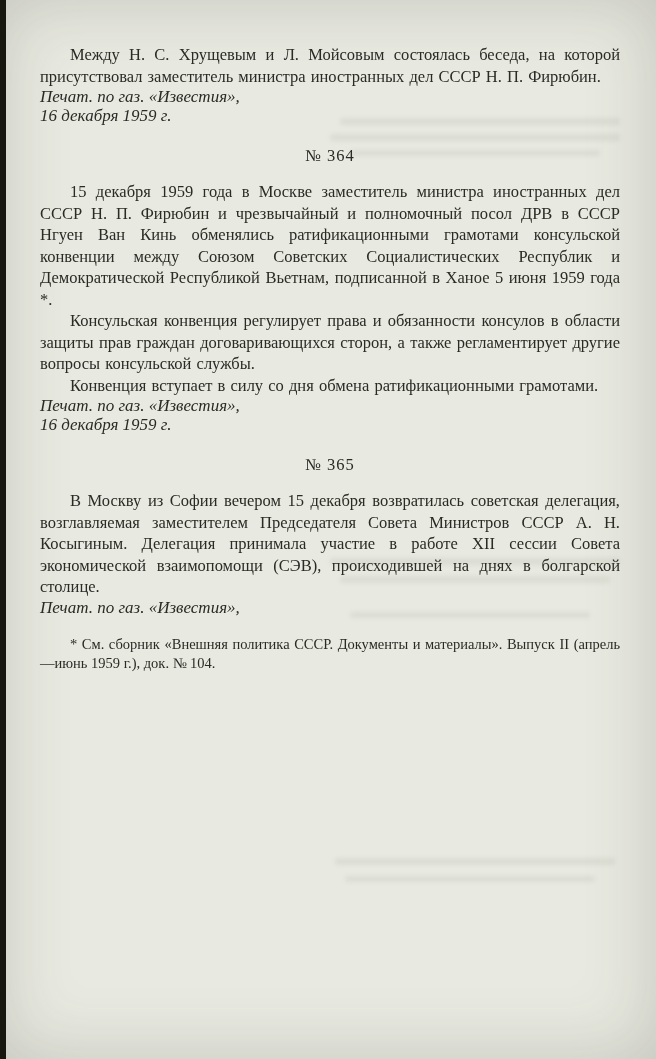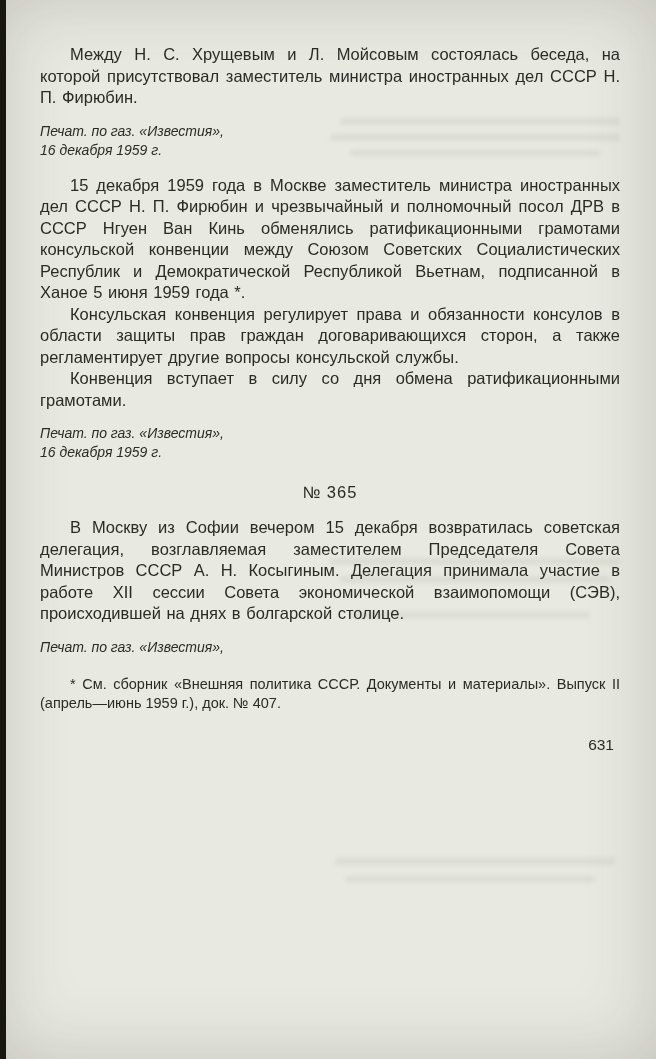--- a/index.html
+++ b/index.html
@@ -6,21 +6,21 @@
     margin: 0;
     padding: 0;
     background: #cfcfc8;
   }
   .scan {
     position: relative;
     width: 656px;
     height: 1059px;
     background: #e8e9e0;
     overflow: hidden;
-    font-family: Liberation Sans, sans-serif;
+    font-family: Liberation Serif, serif;
     color: #2b2b26;
     box-shadow: inset 0 0 70px rgba(70, 70, 58, 0.22);
   }
   .edge-left {
     position: absolute;
     left: 0; top: 0;
     width: 6px; height: 100%;
     background: #17160f;
   }
   .content {
@@ -34,23 +34,22 @@
     font-size: 16.5px;
     line-height: 21.5px;
     text-align: justify;
     hyphens: auto;
     -webkit-hyphens: auto;
     word-spacing: 1px;
   }
   .indent { text-indent: 30px; }
   p.after-title { margin-top: 15px; }
   .source {
-    margin-top: 13px;
     font-style: italic;
-    font-size: 14px;
+    font-size: 17px;
     line-height: 19px;
   }
   .docnum {
     margin-top: 21px;
     text-align: center;
     font-size: 16.5px;
     letter-spacing: 1px;
   }
   .title {
     margin: 16px auto 0;
@@ -99,38 +98,38 @@
 
   <div class="content">
 
     <p class="body indent">Между Н. С. Хрущевым и Л. Мойсовым состоялась беседа, на которой присутствовал заместитель министра иностранных дел СССР Н. П. Фирюбин.</p>
 
     <div class="source">
       <div>Печат. по газ. «Известия»,</div>
       <div>16 декабря 1959 г.</div>
     </div>
 
+    <div class="docnum">№ 364</div>
 
 
     <p class="body indent after-title">15 декабря 1959 года в Москве заместитель министра иностранных дел СССР Н. П. Фирюбин и чрезвычайный и полномочный посол ДРВ в СССР Нгуен Ван Кинь обменялись ратификационными грамотами консульской конвенции между Союзом Советских Социалистических Республик и Демократической Республикой Вьетнам, подписанной в Ханое 5 июня 1959 года *.</p>
     <p class="body indent">Консульская конвенция регулирует права и обязанности консулов в области защиты прав граждан договаривающихся сторон, а также регламентирует другие вопросы консульской службы.</p>
     <p class="body indent">Конвенция вступает в силу со дня обмена ратификационными грамотами.</p>
 
     <div class="source">
       <div>Печат. по газ. «Известия»,</div>
       <div>16 декабря 1959 г.</div>
     </div>
 
     <div class="docnum">№ 365</div>
 
 
     <p class="body indent after-title">В Москву из Софии вечером 15 декабря возвратилась советская делегация, возглавляемая заместителем Председателя Совета Министров СССР А. Н. Косыгиным. Делегация принимала участие в работе XII сессии Совета экономической взаимопомощи (СЭВ), происходившей на днях в болгарской столице.</p>
 
     <div class="source">
       <div>Печат. по газ. «Известия»,</div>
     </div>
 
-    <div class="footnote">* См. сборник «Внешняя политика СССР. Документы и материалы». Выпуск II (апрель—июнь 1959 г.), док. № 407.</div>
+    <div class="footnote">* См. сборник «Внешняя политика СССР. Документы и материалы». Выпуск II (апрель—июнь 1959 г.), док. № 104.</div>
 
-    <div class="pagenum">631</div>
 
   </div>
 </div>
 
 </body></html>

